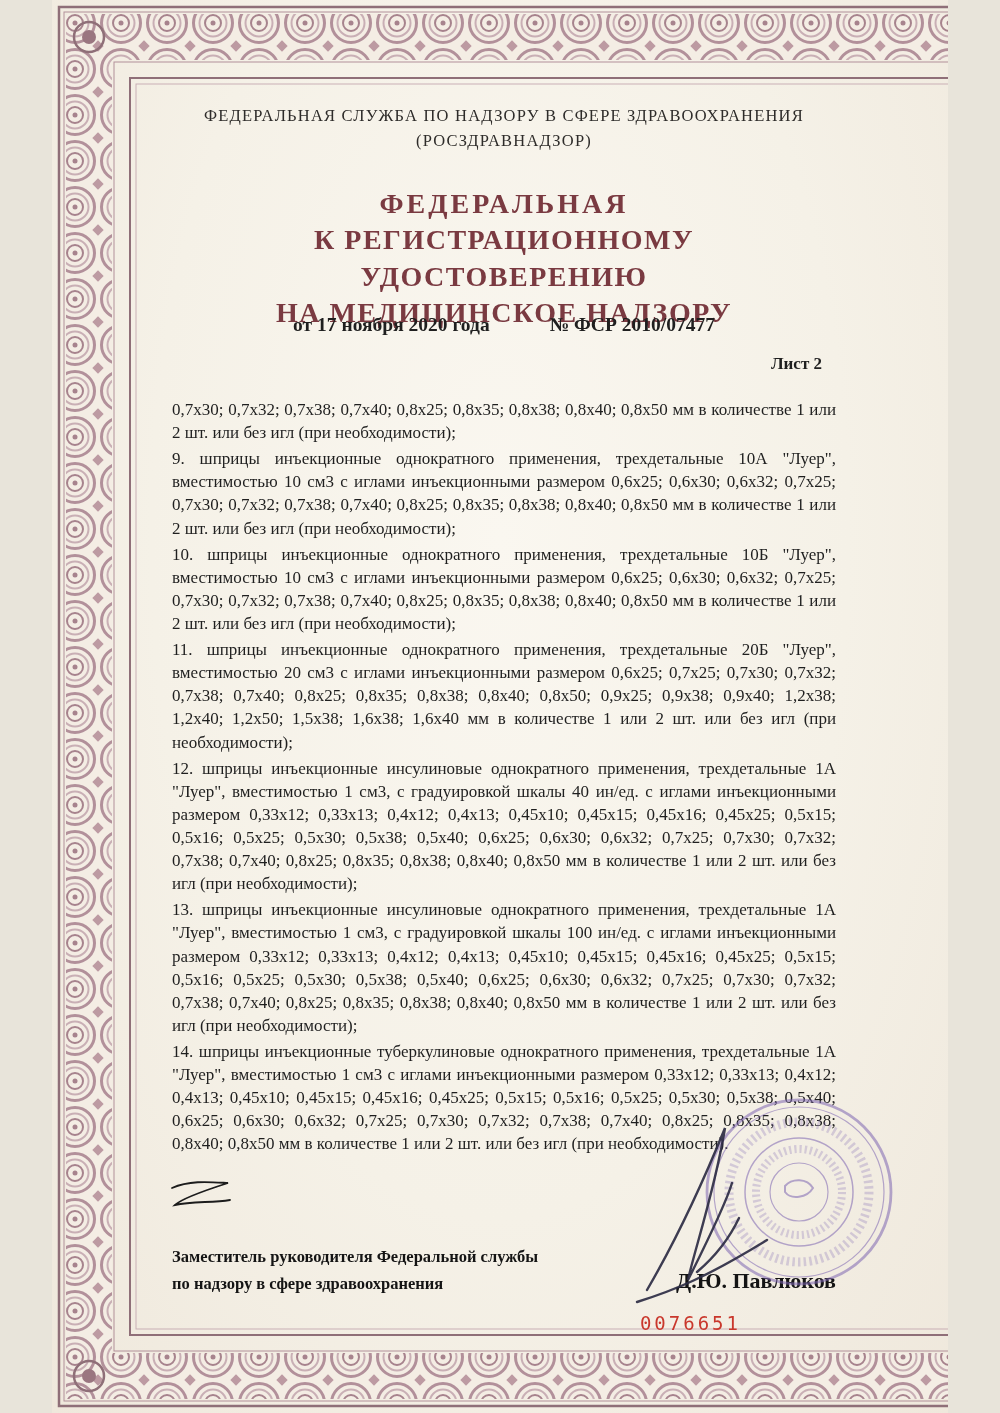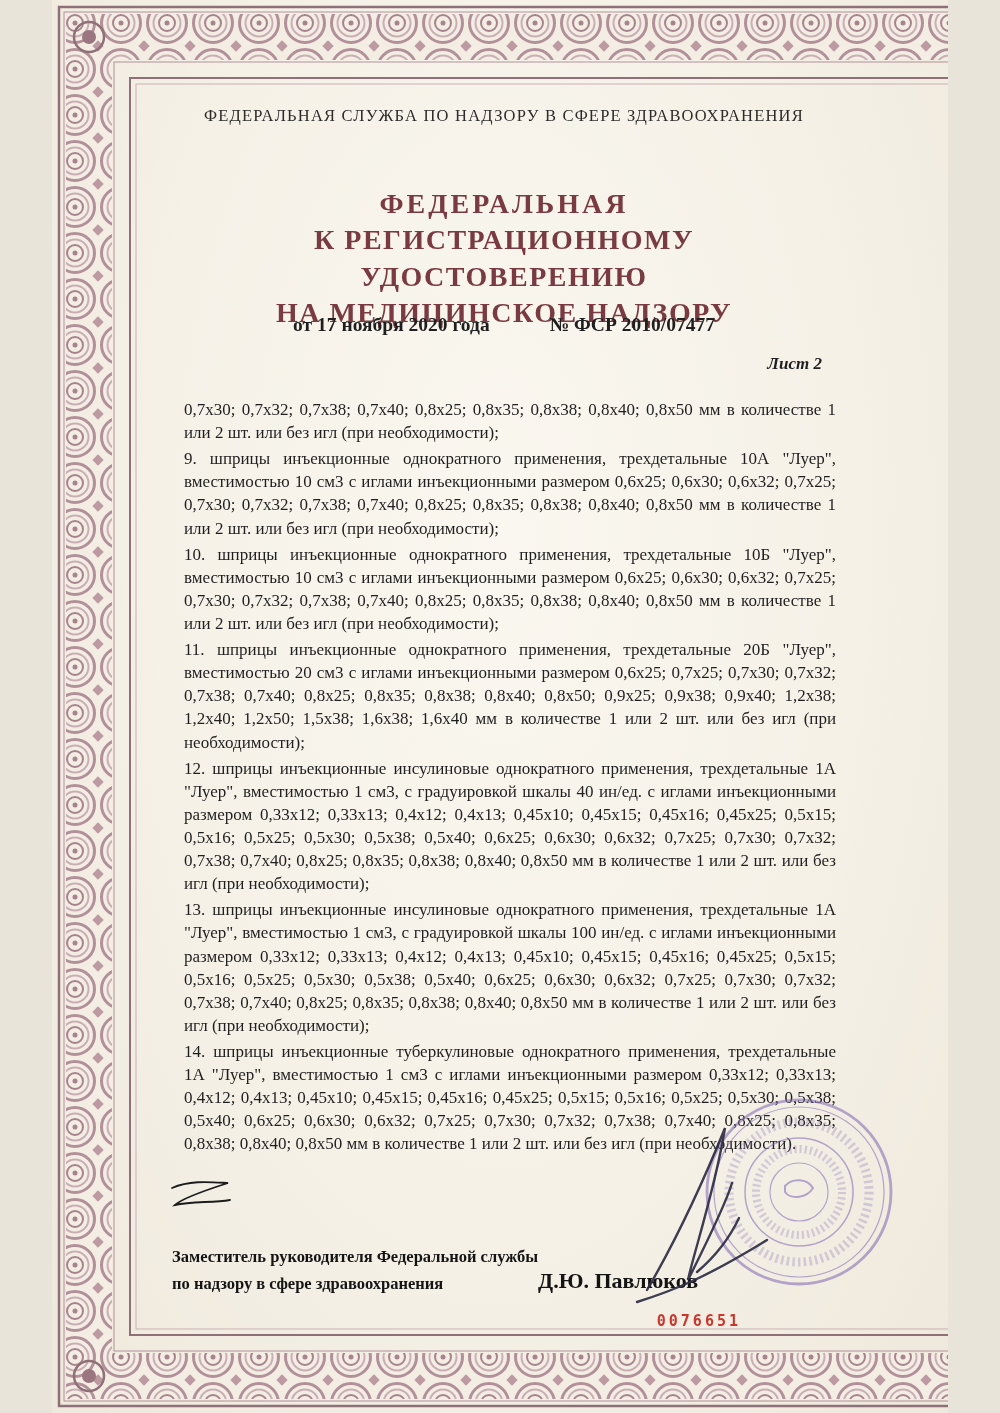--- a/index.html
+++ b/index.html
@@ -18,34 +18,34 @@
 
   .header { position: absolute; top: 104px; left: 0; right: 0; text-align: center;
             color: #2e2c2a; font-size: 16.5px; letter-spacing: 1.2px; line-height: 1.5; }
   .title  { position: absolute; top: 186px; left: 0; right: 0; text-align: center;
             color: #7a3a41; font-weight: 700; font-size: 28px; letter-spacing: 1.5px; line-height: 1.3; }
   .title .t1 { letter-spacing: 3px; }
 
   .meta-row { position: absolute; top: 314px; left: 0; right: 0; display: flex;
               justify-content: center; gap: 60px; font-weight: 700; font-size: 19.5px; }
   .sheet { position: absolute; top: 354px; left: 0; right: 0; text-align: right;
-           padding-right: 14px; font-weight: 700; font-size: 17px; font-style: italic; }
+           padding-right: 14px; font-weight: 700; font-size: 17px; }
 
   .body-text { position: absolute; top: 398px; left: 0; right: 0;
                font-size: 17px; line-height: 1.36; text-align: justify; }
-  .body-text p { margin: 0 0 3px 12px; }
+  .body-text p { margin: 0 0 3px 0; }
 
   .sig-row { position: absolute; top: 1243px; left: 0; right: 0; display: flex;
-             justify-content: flex-start; align-items: flex-end; }
+             justify-content: space-between; align-items: flex-end; }
   .sig-left { font-weight: 700; font-size: 16.5px; line-height: 1.65; color: #141414; }
   .sig-name { font-weight: 700; font-size: 22px; padding-bottom: 3px; color: #141414; }
 
   .serial { position: absolute; top: 1312px; right: 95px;
-            font-family: "DejaVu Sans Mono", monospace; font-weight: 700;
-            font-size: 15px; letter-spacing: 3px; color: #c9372c; }
+            font-family: "DejaVu Sans Mono", monospace; font-weight: 400;
+            font-size: 19px; letter-spacing: 3px; color: #c9372c; }
 
   .stamp-svg   { position: absolute; left: 575px; top: 1040px; width: 340px; height: 320px; pointer-events: none; }
   .paraph-svg  { position: absolute; left: 116px; top: 1176px; width: 70px; height: 42px; pointer-events: none; }
 </style>
 </head>
 <body>
 
 <div class="page">
 
   <svg class="border-svg" viewBox="0 0 1000 1413" xmlns="http://www.w3.org/2000/svg" aria-hidden="true">
@@ -80,20 +80,21 @@
       <circle cx="37" cy="1376" r="7" fill="#9a7680"></circle>
       <circle cx="963" cy="1376" r="15" fill="none" stroke="#8f6f78" stroke-width="2.5"></circle>
       <circle cx="963" cy="1376" r="7" fill="#9a7680"></circle>
     </g>
   </svg>
 
   <div class="content">
 
     <div class="header">
       <div>ФЕДЕРАЛЬНАЯ СЛУЖБА ПО НАДЗОРУ В СФЕРЕ ЗДРАВООХРАНЕНИЯ</div>
+      <div>(РОСЗДРАВНАДЗОР)</div>
     </div>
 
     <div class="title">
       <div class="t1">ФЕДЕРАЛЬНАЯ</div>
       <div class="t2">К РЕГИСТРАЦИОННОМУ УДОСТОВЕРЕНИЮ</div>
       <div class="t3">НА МЕДИЦИНСКОЕ НАДЗОРУ</div>
     </div>
 
     <div class="meta-row">
       <span>от 17 ноября 2020 года</span>

